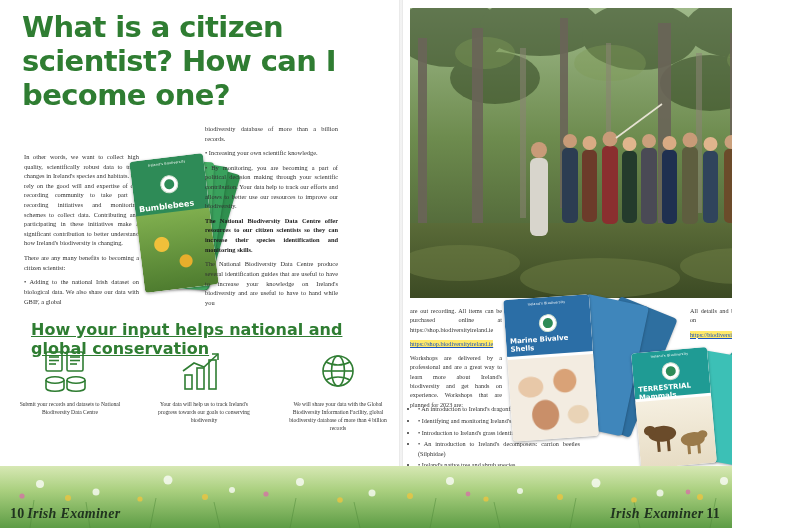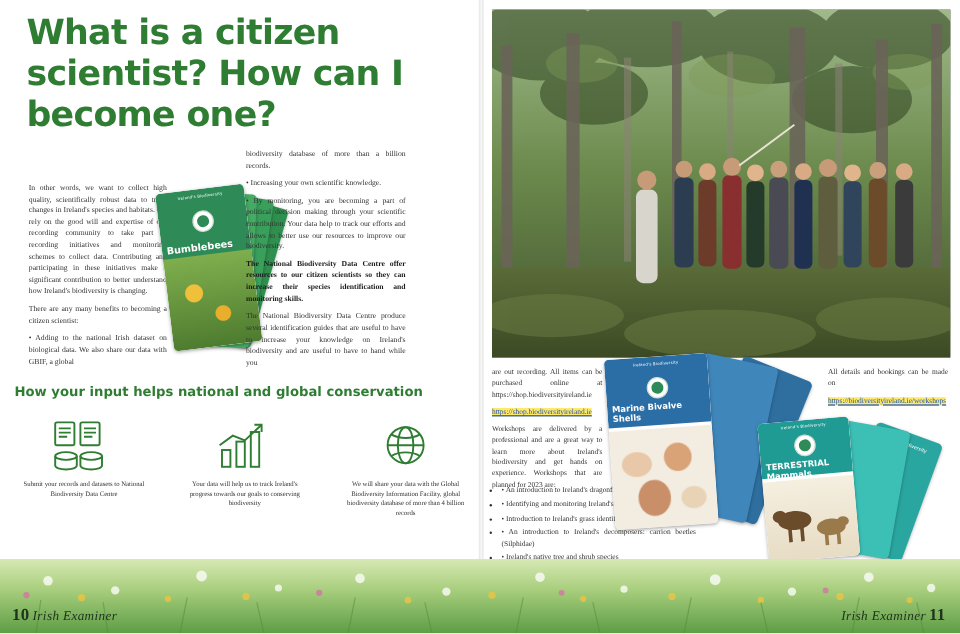--- a/index.html
+++ b/index.html
@@ -8,21 +8,21 @@
   }
   body {
     width: 800px;
     height: 528px;
     overflow: hidden;
     font-family: "Liberation Serif", serif;
     background: #ffffff;
   }
   .spread {
     position: relative;
-    width: 800px;
+    width: 732px;
     height: 528px;
     background: #ffffff;
     overflow: hidden;
   }
   
   .meadow {
     position: absolute;
     left: 0; right: 0; bottom: 0;
     height: 62px;
     background: linear-gradient(to bottom, #cfe3a8 0%, #b7d98b 25%, #8fc368 60%, #6fae52 100%);
@@ -38,21 +38,22 @@
     letter-spacing: .3px;
   }
   .folio.left { left: 10px; }
   .folio.right { right: 12px; margin-top: 24px; }
   .folio .num {
     font-weight: bold;
     font-size: 14px;
   }
   .folio .brand {
     font-style: italic;
-    font-size: 11px;
+    font-size: 14px;
+    font-weight: bold;
   }
   
   .left-page {
     position: absolute;
     left: 0; top: 0;
     width: 402px;
     height: 466px;
     background: #ffffff;
   }
   .headline {
@@ -160,26 +161,27 @@
     font-size: 8px;
   }
   .card .photo {
     position: absolute;
     left: 0; right: 0; bottom: 0;
     height: 58%;
   }
   
   .infograph-title {
     position: absolute;
-    left: 12px;
+    left: 31px;
     top: 320px;
     font-family: "DejaVu Sans", sans-serif;
     font-weight: bold;
-    font-size: 11px;
+    font-size: 16px;
     color: #2f7d32;
+    text-decoration: underline;
   }
   .info-row {
     position: absolute;
     left: 14px;
     top: 348px;
     width: 380px;
     height: 110px;
     display: flex;
     justify-content: space-between;
   }

